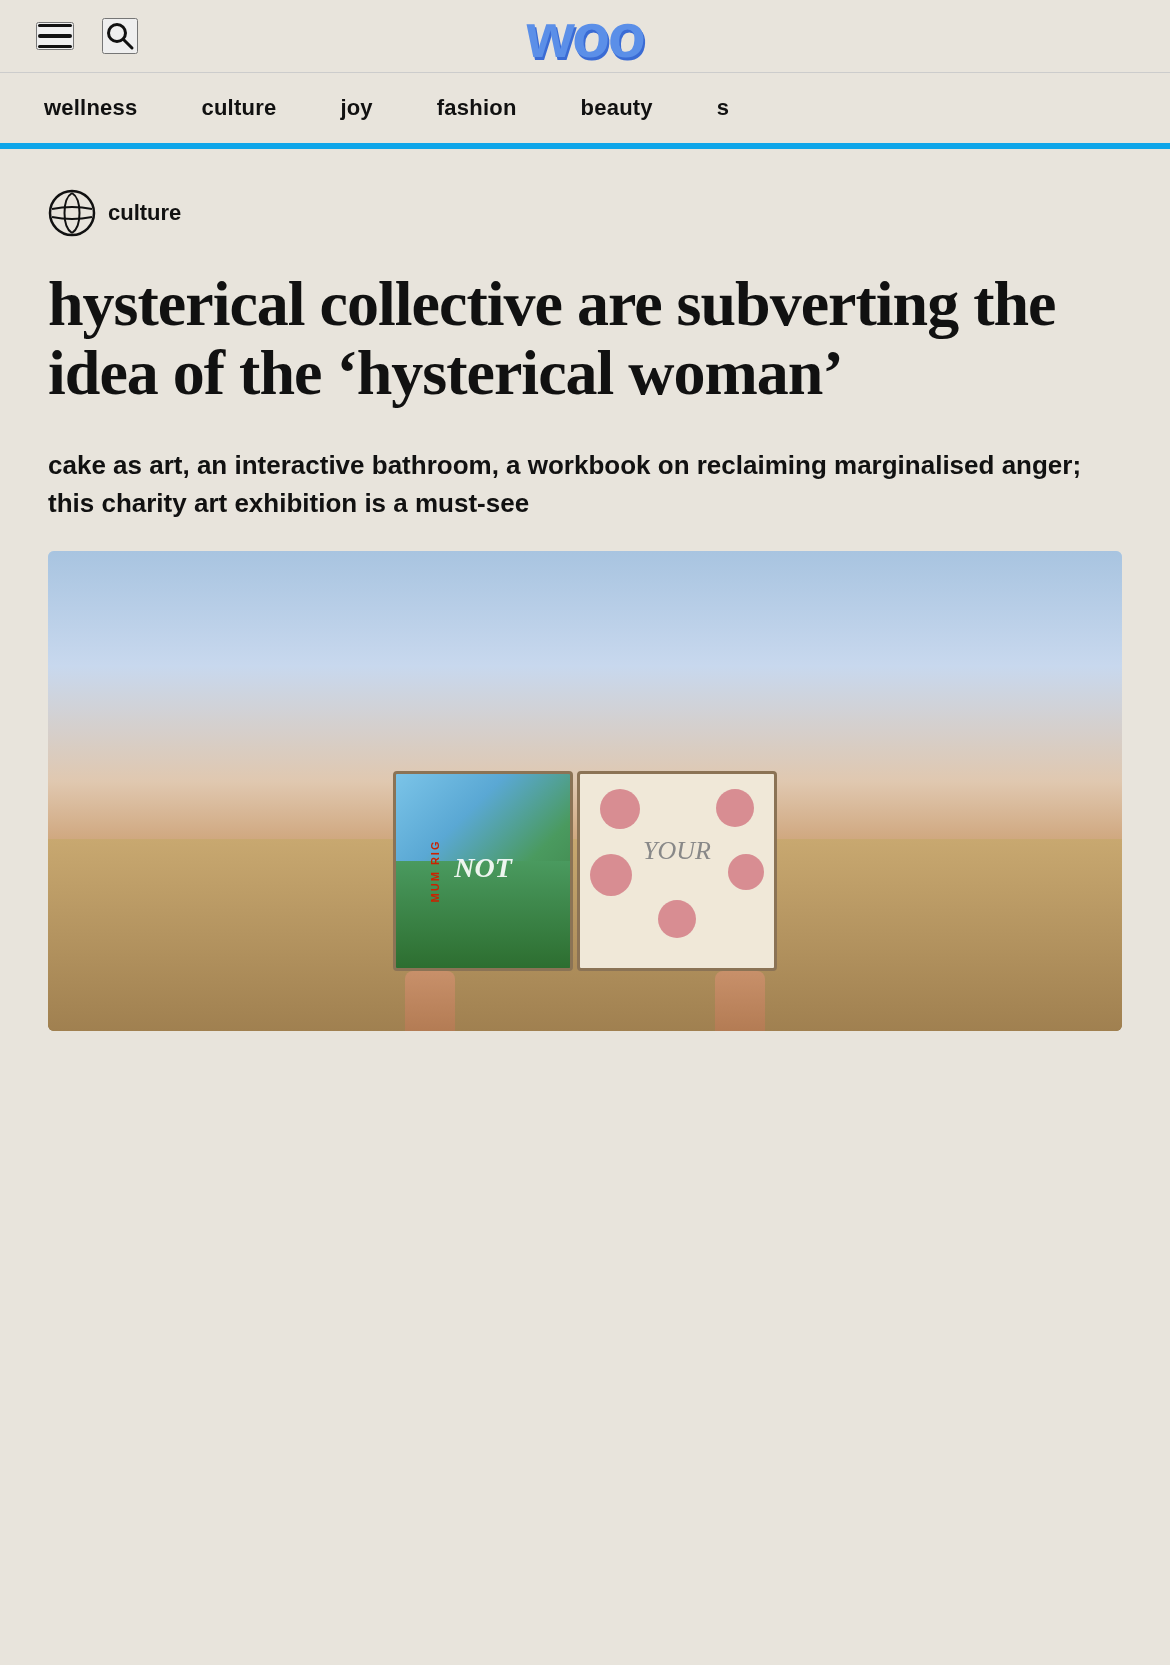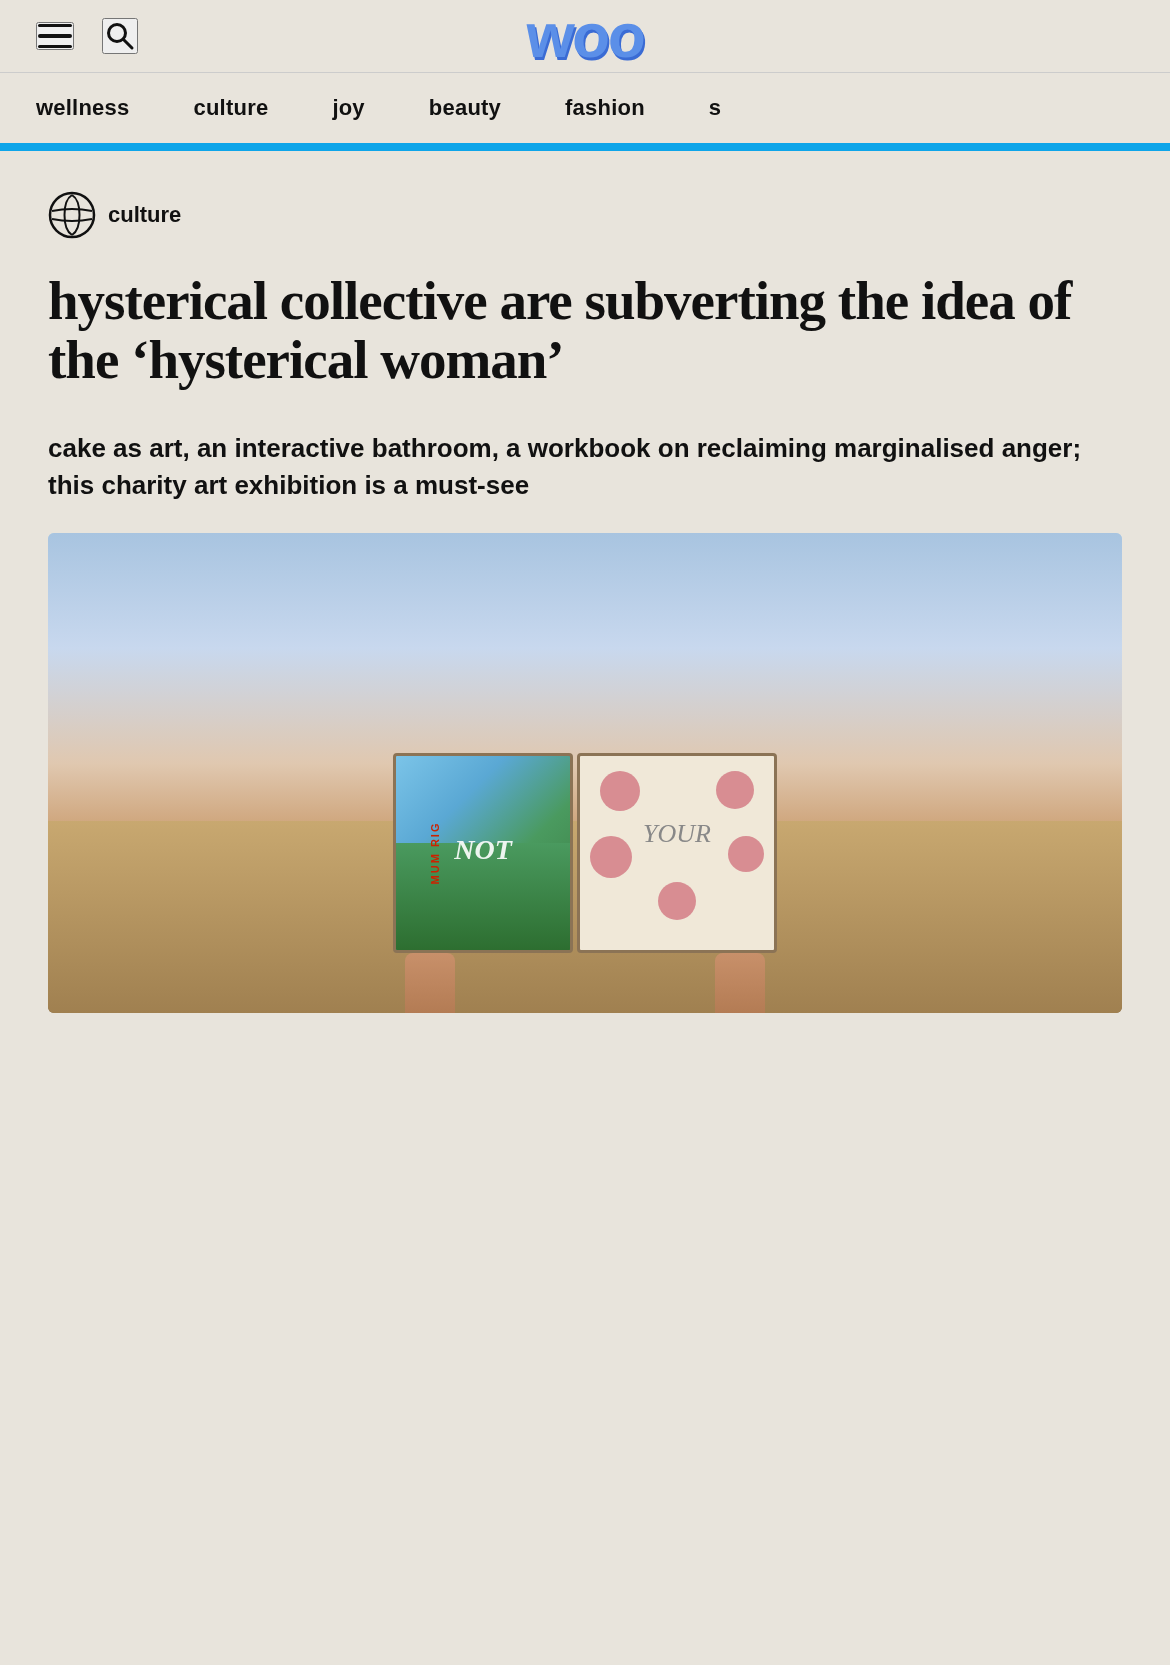--- a/index.html
+++ b/index.html
@@ -76,22 +76,22 @@
       line-height: 1;
       
       text-shadow: 2px 3px 0px #3a6bd4;
       transform: skewX(-3deg);
       display: inline-block;
     }
 
     
     .nav-bar {
       background-color: #e8e4dc;
-      border-bottom: 8px solid #0ea5e9;
-      padding: 0 4px;
+      border-bottom: 6px solid #0ea5e9;
+      padding: 0 12px;
       overflow-x: auto;
       white-space: nowrap;
     }
 
     .nav-bar ul {
       list-style: none;
       display: inline-flex;
       align-items: center;
       gap: 0;
     }
@@ -127,21 +127,21 @@
 
     .category-label {
       font-family: Arial, Helvetica, sans-serif;
       font-size: 22px;
       font-weight: 700;
       color: #111;
     }
 
     .article-title {
       font-family: Georgia, 'Times New Roman', serif;
-      font-size: 55px;
+      font-size: 64px;
       font-weight: 900;
       color: #111;
       line-height: 1.08;
       margin-bottom: 40px;
       letter-spacing: -1px;
       margin-top: 32px;
     }
 
     .article-subtitle {
       font-family: Arial, Helvetica, sans-serif;
@@ -341,24 +341,24 @@
     <li>
       <a href="#">wellness</a>
     </li>
     <li>
       <a href="#">culture</a>
     </li>
     <li>
       <a href="#">joy</a>
     </li>
     <li>
+      <a href="#">fashion</a>
+    </li>
+    <li>
       <a href="#">beauty</a>
-    </li>
-    <li>
-      <a href="#">fashion</a>
     </li>
     <li>
       <a href="#">s</a>
     </li>
   </ul>
 </nav>
 
 <main class="article-container">
 
   <div class="category-badge">

